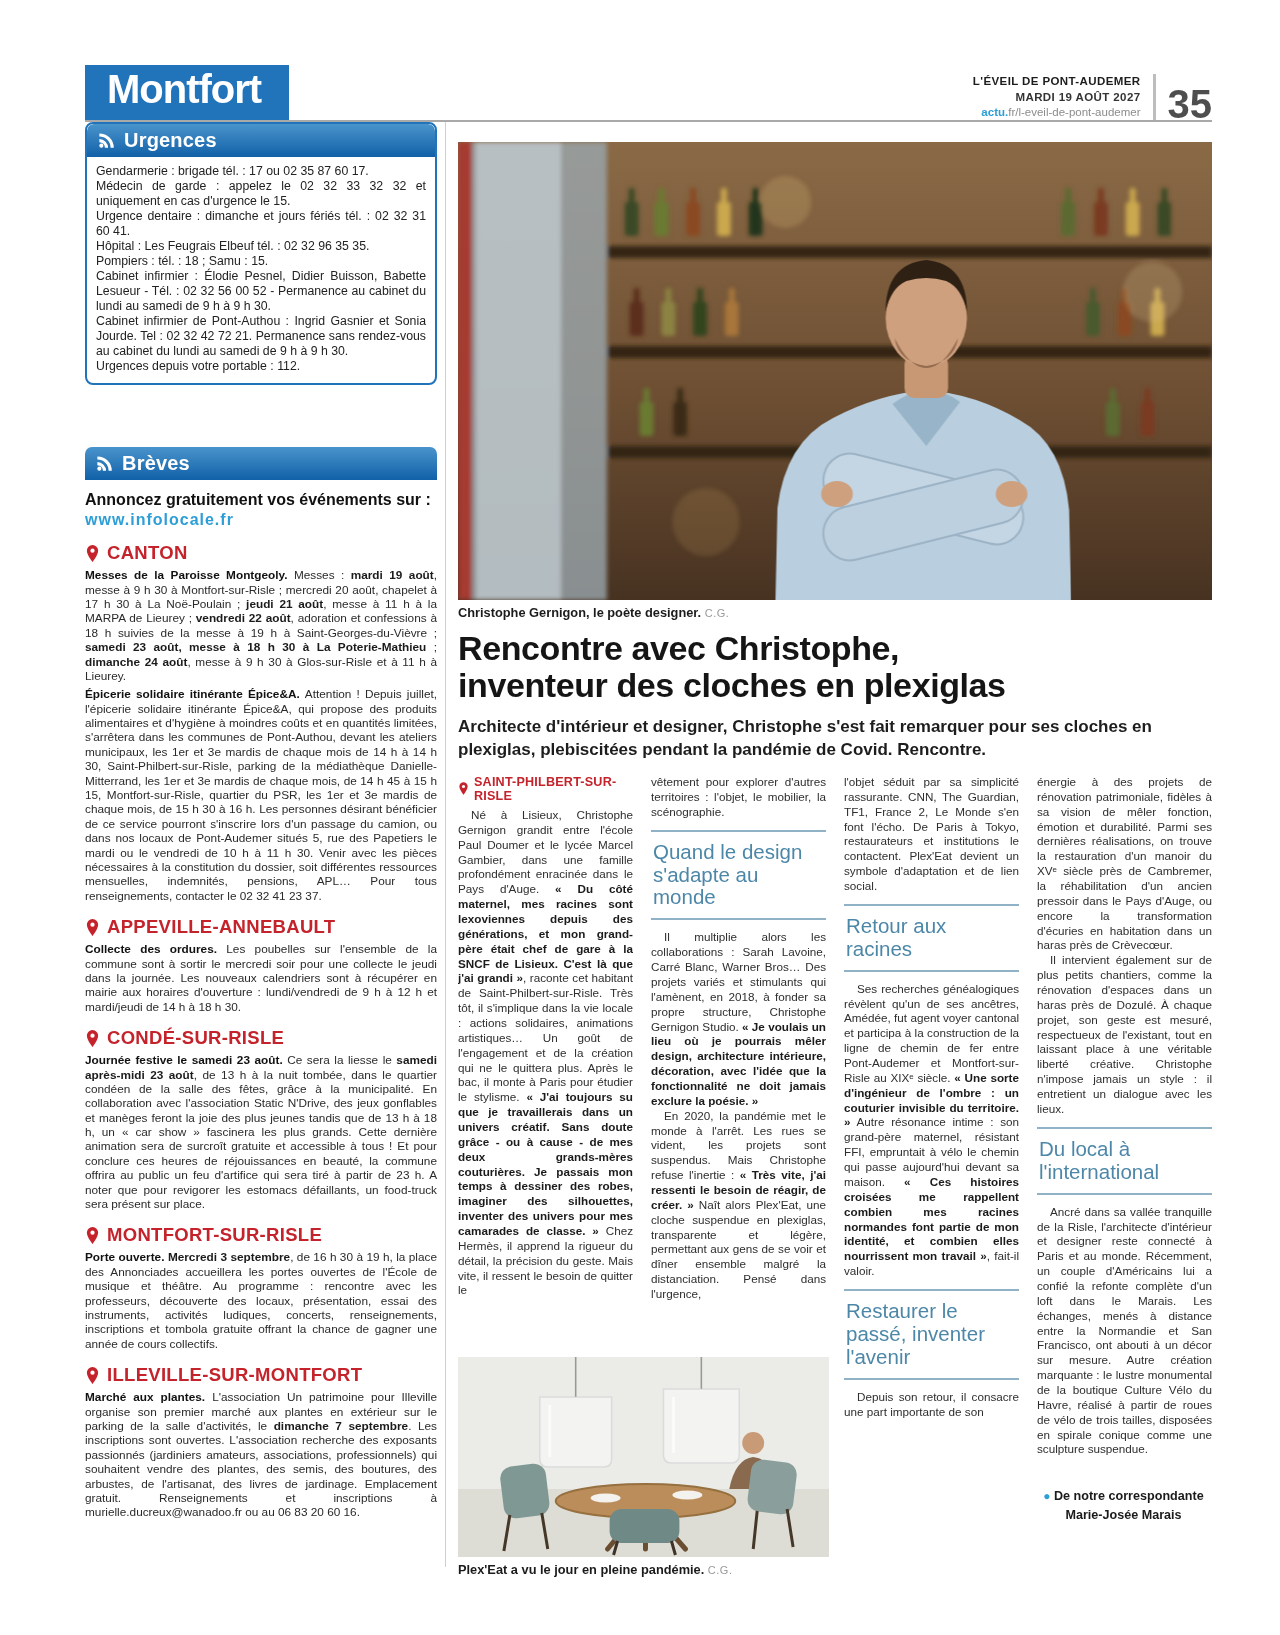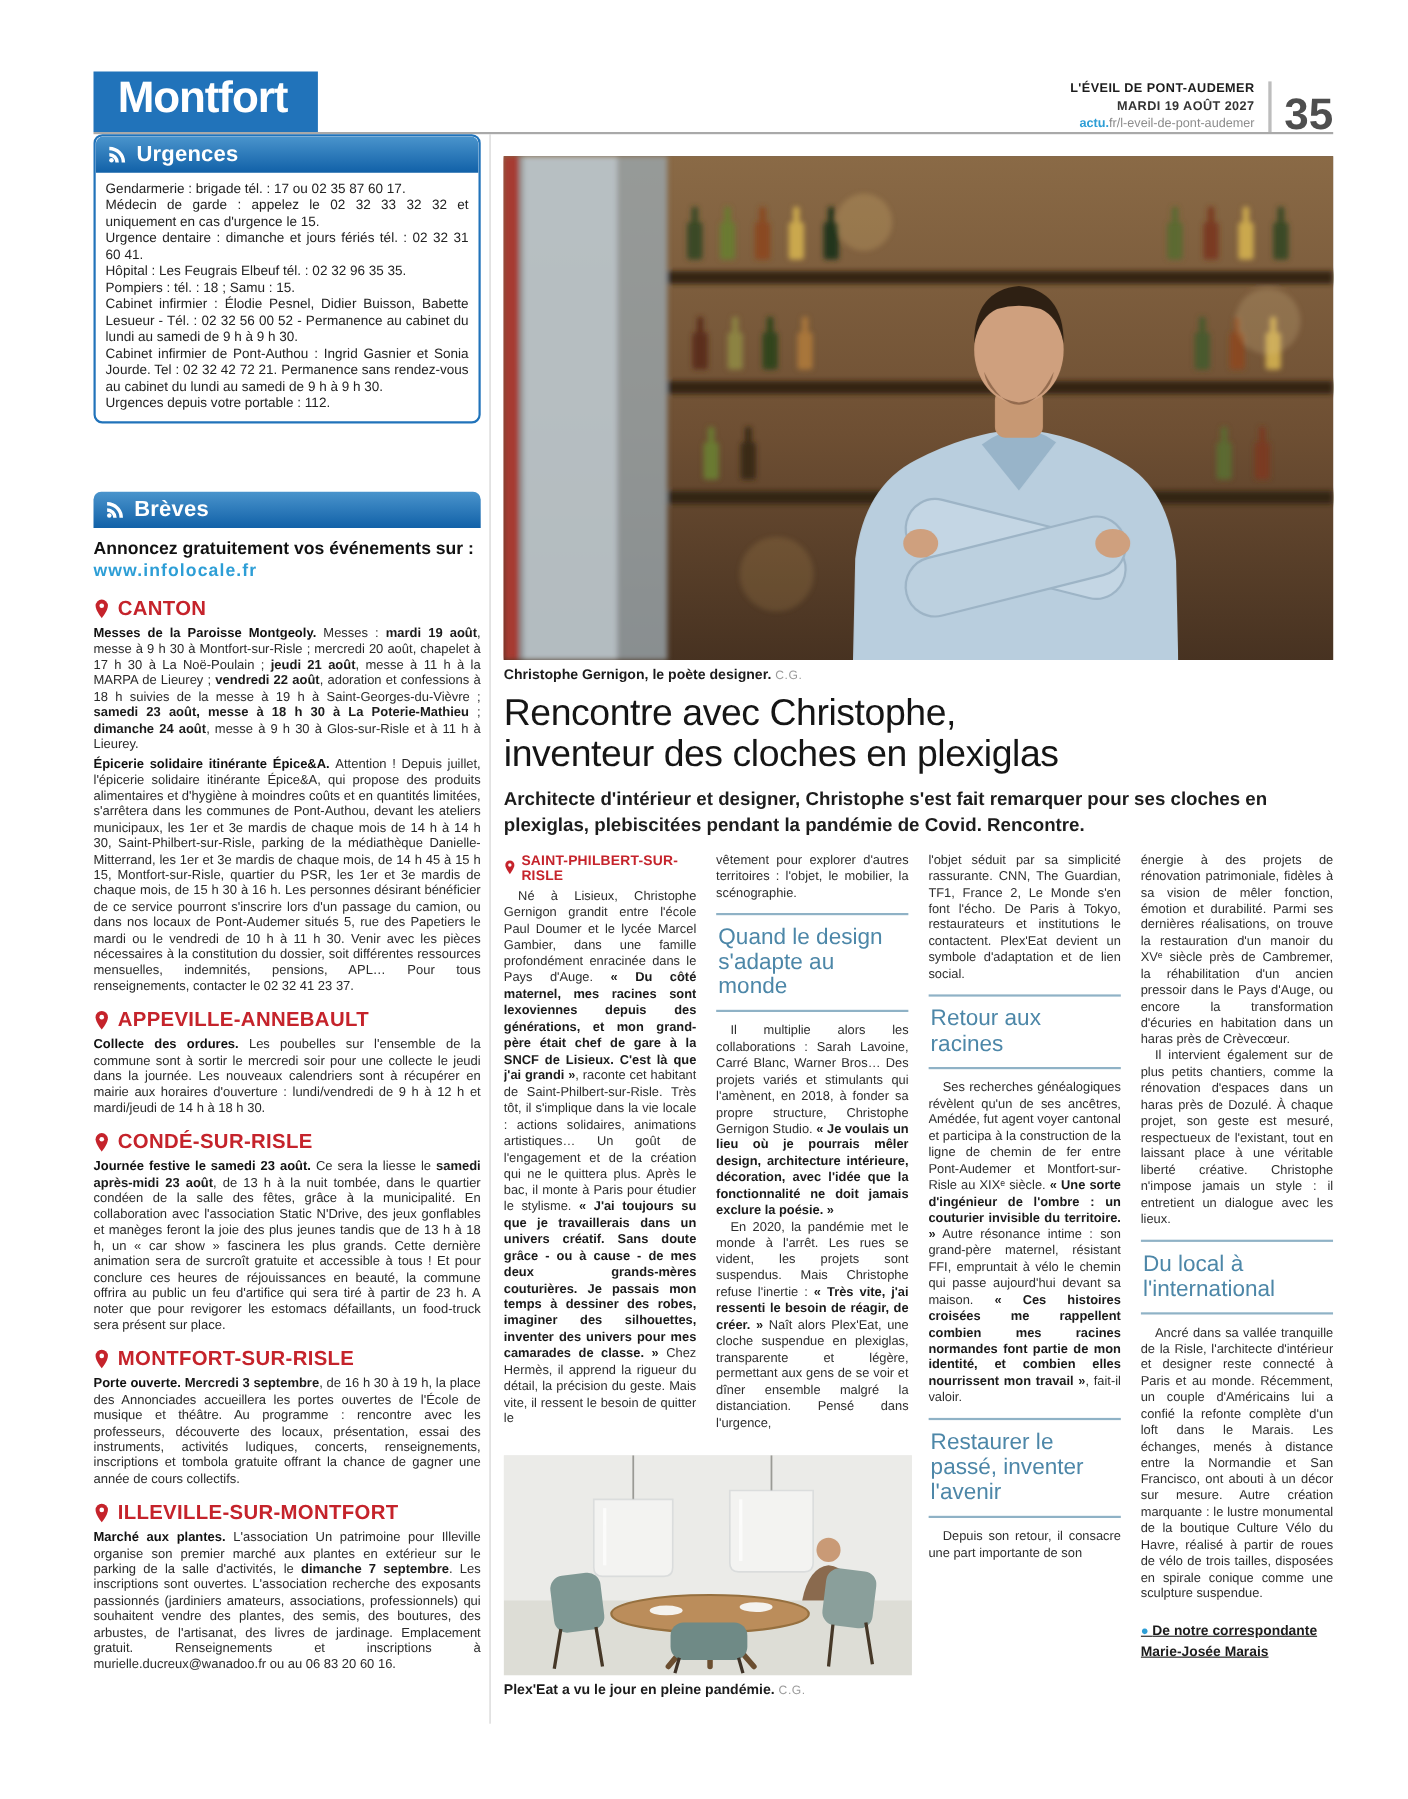--- a/index.html
+++ b/index.html
@@ -46,39 +46,39 @@
   .loc-header{display:flex; align-items:center; gap:7px; margin:13px 0 4px;}
   .loc-header .pin{width:15px; height:19px; color:var(--red); flex:none;}
   .loc-header .loc-name{font-size:18.5px; font-weight:bold; color:var(--red); letter-spacing:.3px;}
   .brief{font-size:11.8px; line-height:1.22; text-align:justify; color:#2a2a2a; margin-top:4px;}
   .brief .title{color:#111;}
   .b{font-weight:bold; color:#1b1b1b;}
   
   .photo-main{width:100%; height:458px; display:block; background:#5a4028;}
   .caption{margin-top:5px; font-size:12.8px; font-weight:bold; color:#1b1b1b;}
   .caption .credit{font-weight:normal; color:var(--credit-gray); font-size:11px; letter-spacing:.5px;text-align:center;}
-  .headline{margin-top:10px; font-size:34px; font-weight:normal; color:#151515;
+  .headline{margin-top:10px; font-size:34px; font-weight:bold; color:#151515;
     line-height:1.09; letter-spacing:-.4px; white-space:pre-line;}
   .standfirst{margin-top:12px; font-size:17px; font-weight:bold; color:#1d1d1d; line-height:1.32;}
   .article-body{position:relative; margin-top:14px; height:792px;}
   .cols{display:flex; gap:18px;}
   .article-col{flex:1; height:792px; overflow:hidden;}
   .article-col:nth-child(1),.article-col:nth-child(2){height:552px;}
   .loc-line{display:flex; align-items:center; gap:5px; margin-bottom:5px;}
   .loc-line .pin{width:11px; height:15px; color:var(--red); flex:none;}
   .loc-line .loc-name{font-size:12.6px; font-weight:bold; color:var(--red); letter-spacing:.2px;}
   .apara{font-size:11.7px; line-height:1.27; text-align:justify; color:#2e2e2e; text-indent:13px;}
   .apara.noind{text-indent:0;}
   .subhead{color:var(--subhead-blue); font-size:20.5px; line-height:1.12; font-weight:normal;
     border-top:2px solid var(--subhead-rule); border-bottom:2px solid var(--subhead-rule);
     padding:9px 2px; margin:10px 0;}
-  .byline{margin-top:16px; font-size:12.6px; font-weight:bold; color:#1b1b1b;
-    text-align:left; line-height:1.45; padding-right:2px;text-decoration:underline;}
+  .byline{margin-top:30px; font-size:12.6px; font-weight:bold; color:#1b1b1b;
+    text-align:center; line-height:1.45; padding-right:2px;}
   .byline .dot{color:var(--link-blue); font-size:12px;}
-  .photo2-wrap{position:absolute; left:0; top:548px; width:371px;}
+  .photo2-wrap{position:absolute; left:0; top:582px; width:371px;}
   .photo2{width:100%; height:200px; display:block; background:#ebebe8;}
 </style>
 </head>
 <body>
 
 <div class="page">
 
   <div class="header">
     <div class="section-box">Montfort</div>
     <div class="mast">

